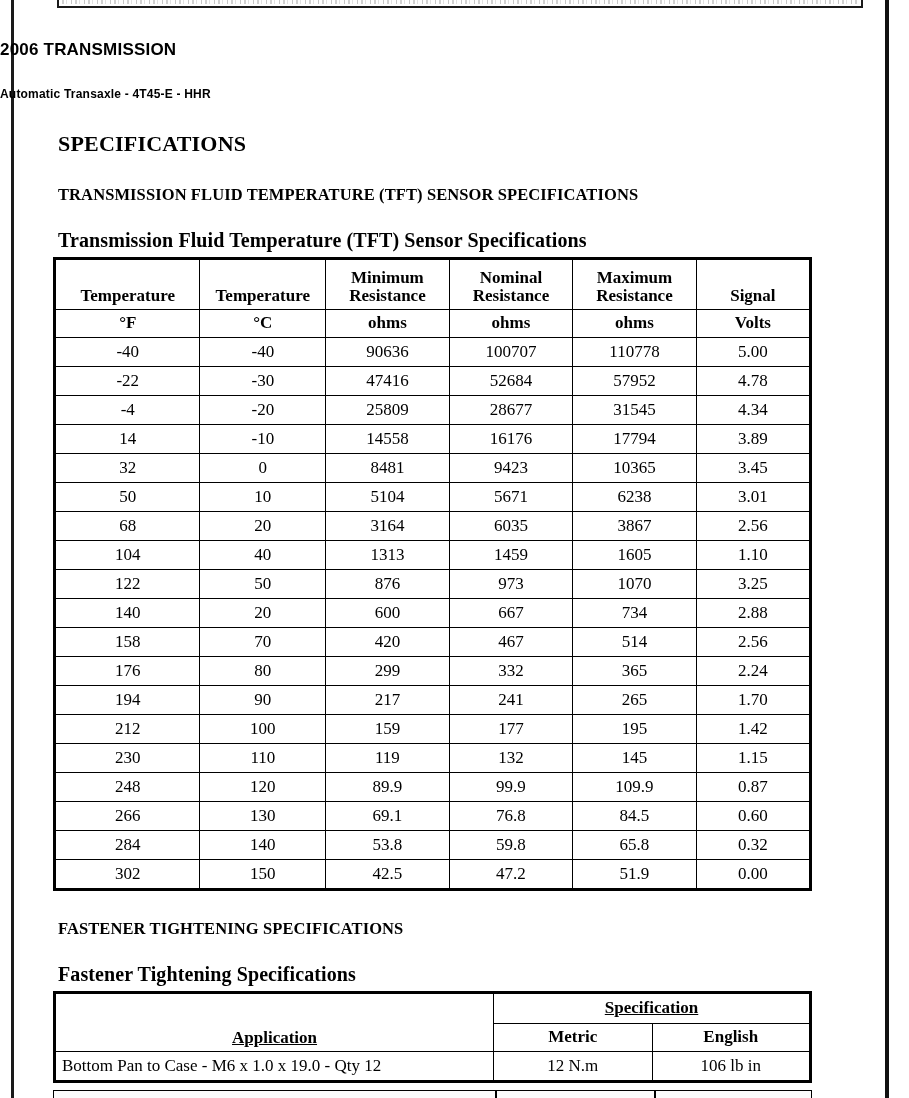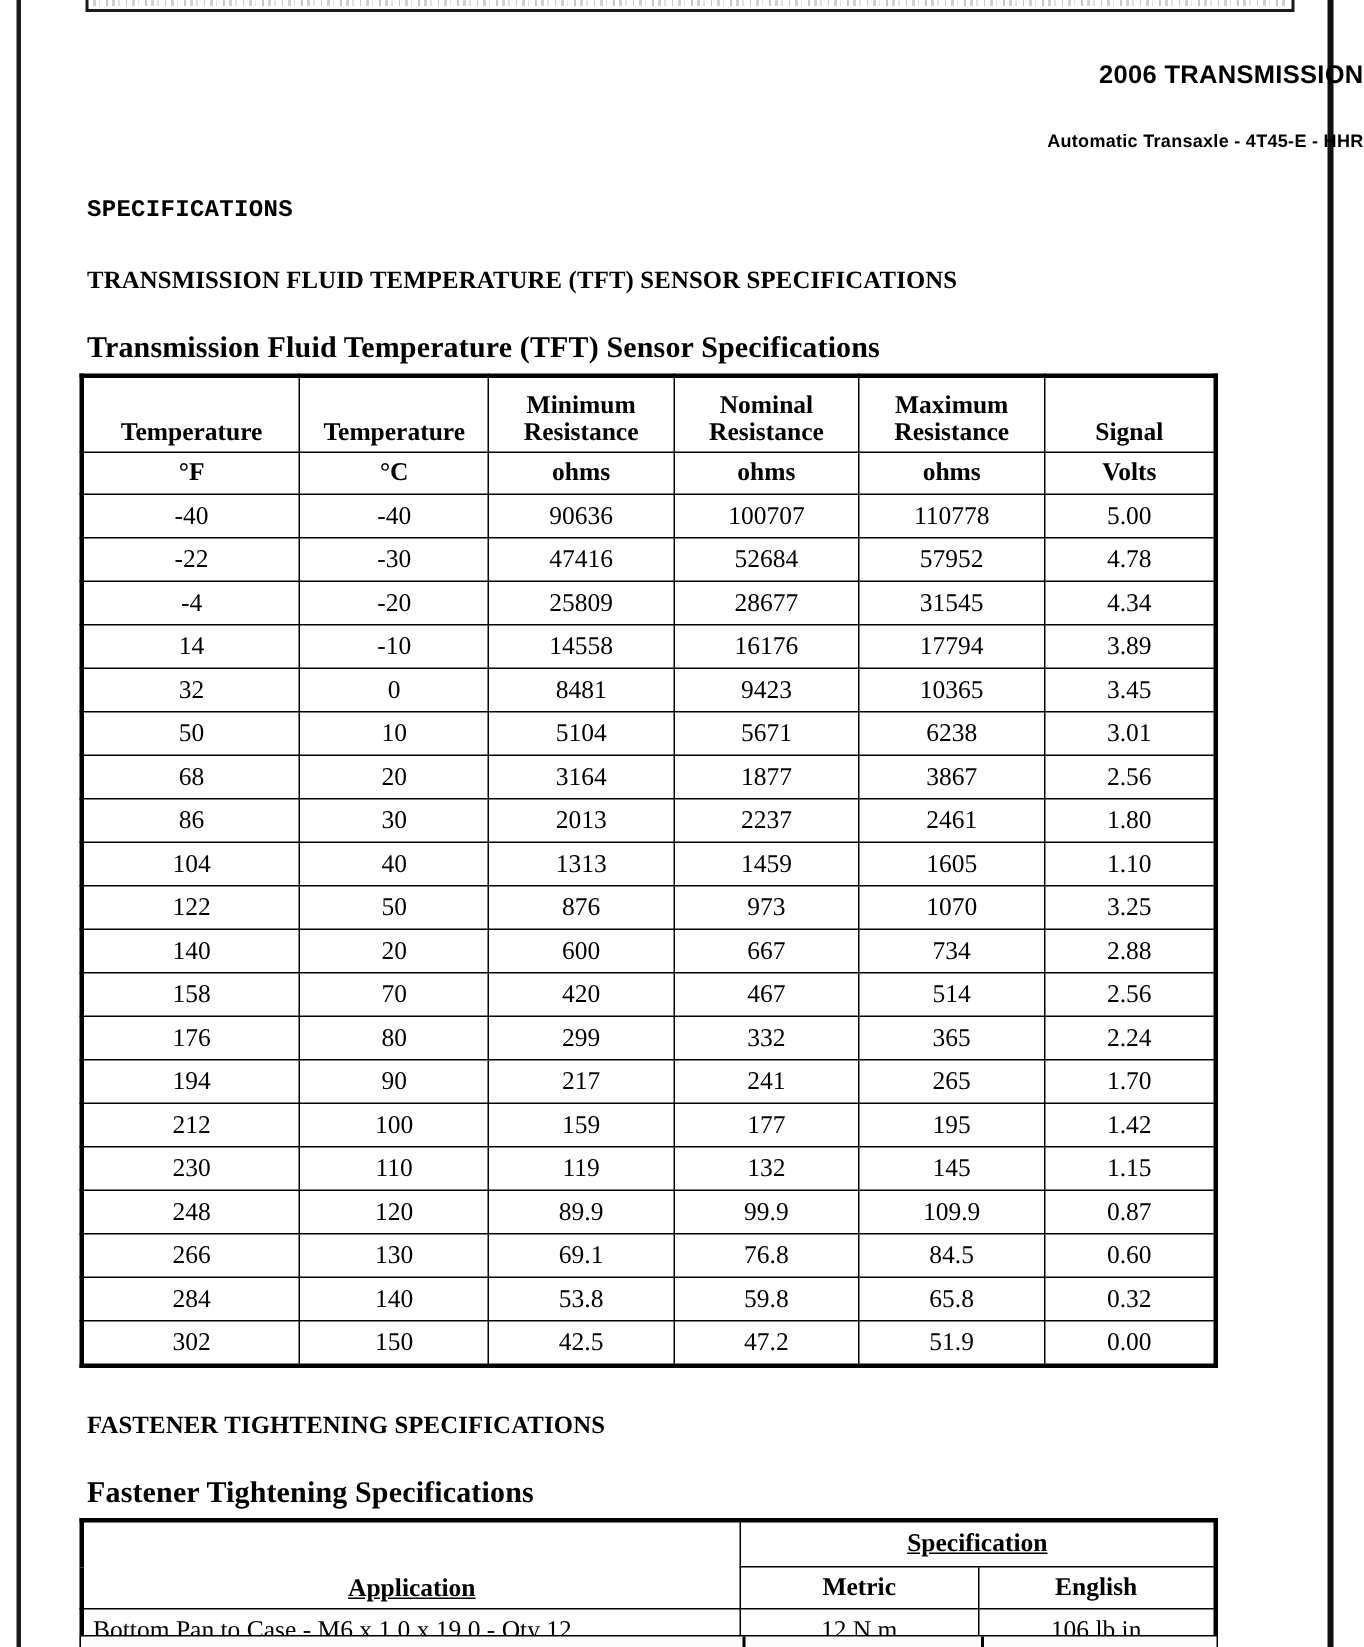--- a/index.html
+++ b/index.html
@@ -65,38 +65,38 @@
     left: 0;
     top: 0;
     width: 909px;
   }
 
   
   .doc-title,
   .doc-subtitle {
     font-family: "Liberation Sans", sans-serif;
     font-weight: bold;
-    text-align: right;
+    text-align: left;
     color: #000;
   }
   .doc-title {
     font-size: 17px;
     margin-top: 40px;
     letter-spacing: .2px;
   }
   .doc-subtitle {
     font-size: 12px;
     margin-top: 27px;
     letter-spacing: .2px;
   }
 
   .section-title {
-    font-family: Liberation Mono, monospace;
+    font-family: Liberation Serif, serif;
     font-weight: bold;
-    font-size: 16px;
+    font-size: 22px;
     margin: 30px 0 0 58px;
     letter-spacing: .2px;
   }
 
   .sub-head {
     font-family: "Liberation Serif", serif;
     font-weight: bold;
     font-size: 16.5px;
     margin: 28px 0 0 58px;
     letter-spacing: .1px;
@@ -291,31 +291,23 @@
           <td>10</td>
           <td>5104</td>
           <td>5671</td>
           <td>6238</td>
           <td>3.01</td>
         </tr>
         <tr>
           <td>68</td>
           <td>20</td>
           <td>3164</td>
-          <td>1877</td>
+          <td>6035</td>
           <td>3867</td>
           <td>2.56</td>
-        </tr>
-        <tr>
-          <td>86</td>
-          <td>30</td>
-          <td>2013</td>
-          <td>2237</td>
-          <td>2461</td>
-          <td>1.80</td>
         </tr>
         <tr>
           <td>104</td>
           <td>40</td>
           <td>1313</td>
           <td>1459</td>
           <td>1605</td>
           <td>1.10</td>
         </tr>
         <tr>

